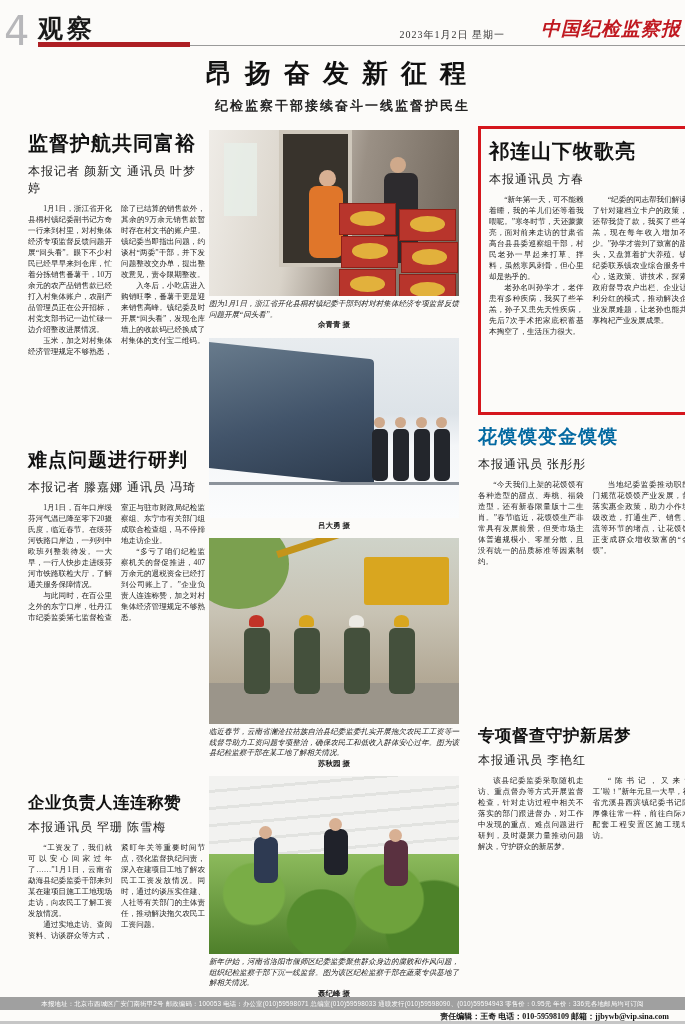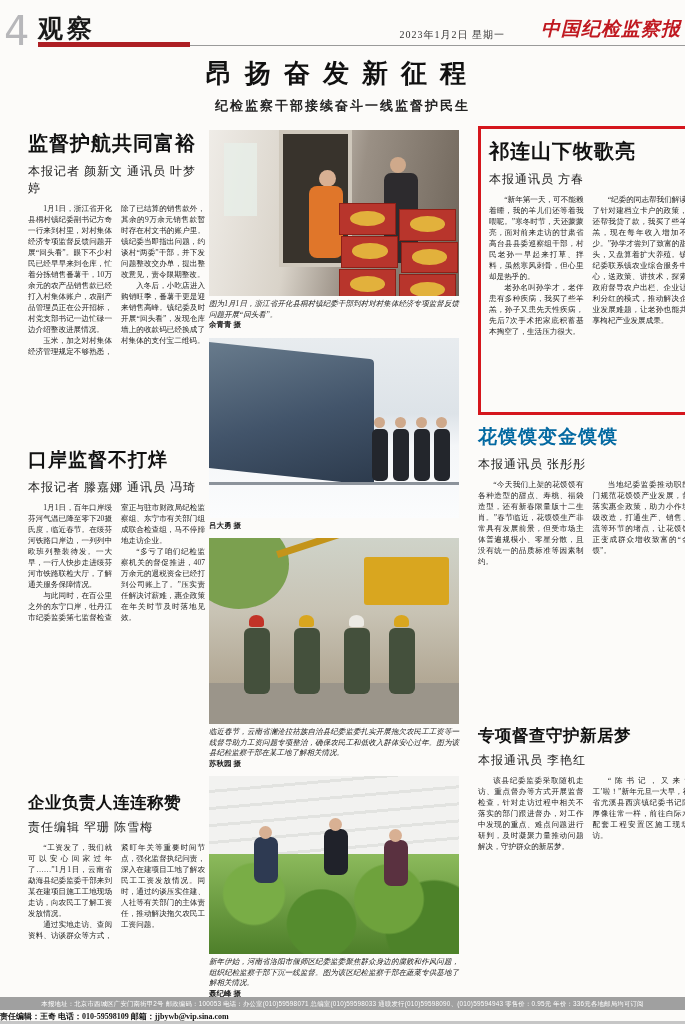--- a/index.html
+++ b/index.html
@@ -36,21 +36,21 @@
   .body2{column-count:2;column-gap:9px;font-size:7.6px;line-height:11px;
          text-align:justify;overflow:hidden;color:#232323;}
   .body2 p{margin:0;text-indent:2em;}
   .h-a1{height:236px;} .h-a3{height:282px;} .h-a5{height:238px;}
   .h-a4{height:238px;} .h-a6{height:246px;} .h-a2{height:212px;}
   .redbox{border:3px solid #d5161d;padding:7px 8px 6px;margin-bottom:9px;background:#fcfbf9;}
   
   .photo{position:relative;width:100%;overflow:hidden;background:#ddd;}
   .cap{font-size:7.5px;line-height:10.5px;font-style:italic;text-align:justify;
        color:#222;margin:3px 0 7px;}
-  .credit{display:block;text-align:left;font-weight:bold;font-style:normal;}
+  .credit{display:block;text-align:center;font-weight:bold;font-style:normal;}
   
   .p1{height:166px;background:linear-gradient(100deg,#efece7 0%,#d9d3c9 35%,#9a9085 58%,#6e6459 100%);}
   .p1 .door{position:absolute;left:28%;top:0;width:26%;height:78%;background:#38332c;border:4px solid #cfc8bc;}
   .p1 .sign{position:absolute;left:6%;top:8%;width:13%;height:44%;background:#e7efe9;opacity:.8;}
   .p1 .vest{position:absolute;left:40%;top:34%;width:34px;height:72px;background:#e0762a;border-radius:8px;}
   .p1 .head1{position:absolute;left:44%;top:24%;width:17px;height:17px;border-radius:50%;background:#d8b093;}
   .p1 .man2{position:absolute;left:70%;top:26%;width:34px;height:90px;background:#2d2b2e;border-radius:7px;}
   .p1 .head2{position:absolute;left:72.5%;top:16%;width:16px;height:16px;border-radius:50%;background:#cfa98b;}
   .p1 .boxes{position:absolute;right:2%;bottom:-2%;width:46%;height:58%;}
   .p1 .bx{position:absolute;width:48%;height:31%;background:#b8352c;border:1px solid #8f2017;}
@@ -79,21 +79,21 @@
                       radial-gradient(circle at 45% 70%,#558c2e 0 22%,transparent 23%),
                       radial-gradient(circle at 72% 45%,#6ea23c 0 18%,transparent 19%),
                       radial-gradient(circle at 90% 75%,#4d8229 0 20%,transparent 21%),
                       linear-gradient(180deg,#8cba5c 0%,#4e7f2a 100%);}
   .p4 .ps{position:absolute;width:24px;height:46px;border-radius:7px;}
   .p4 .ps b{position:absolute;top:-11px;left:5px;width:13px;height:13px;border-radius:50%;background:#d8b093;}
   
   .ftr-bar{position:absolute;left:0;right:0;top:997px;height:13px;background:#a0a0a0;
            color:#fff;font-size:6.4px;line-height:13px;text-align:center;letter-spacing:0.2px;
            font-family:"Liberation Sans",sans-serif;white-space:nowrap;overflow:hidden;}
-  .ftr-line2{position:absolute;left:0;right:8px;top:1011px;text-align:left;
+  .ftr-line2{position:absolute;left:0;right:16px;top:1011px;text-align:right;
              font-size:8px;font-weight:bold;color:#111;}
   .ftr-bottom{position:absolute;left:0;right:0;bottom:0;height:3px;background:#c6c6c6;}
 </style>
 </head>
 <body>
 
 <div class="page">
 
   <div class="hdr">
     <div class="pageno">4</div>
@@ -113,31 +113,31 @@
     <div class="art">
       <div class="art-title t-big">监督护航共同富裕</div>
       <div class="byline">本报记者 颜新文 通讯员 叶梦婷</div>
       <div class="body2 h-a1">
         <p>1月1日，浙江省开化县桐村镇纪委副书记方奇一行来到村里，对村集体经济专项监督反馈问题开展“回头看”。眼下不少村民已经早早来到仓库，忙着分拣销售番薯干，10万余元的农产品销售款已经打入村集体账户，农副产品管理员正在公开招标，村党支部书记一边忙碌一边介绍整改进展情况。</p>
         <p>玉米，加之对村集体经济管理规定不够熟悉，除了已结算的销售款外，其余的9万余元销售款暂时存在村文书的账户里。镇纪委当即指出问题，约谈村“两委”干部，并下发问题整改交办单，提出整改意见，责令限期整改。</p>
         <p>入冬后，小吃店进入购销旺季，番薯干更是迎来销售高峰。镇纪委及时开展“回头看”，发现仓库墙上的收款码已经换成了村集体的支付宝二维码。</p>
       </div>
     </div>
     <div class="art">
-      <div class="art-title t-med">口岸监督不打烊</div>
+      <div class="art-title t-med">难点问题进行研判</div>
       <div class="byline">本报记者 滕嘉娜 通讯员 冯琦</div>
       <div class="body2 h-a3">
         <p>1月1日，百年口岸绥芬河气温已降至零下20摄氏度，临近春节。在绥芬河铁路口岸边，一列列中欧班列整装待发。一大早，一行人快步走进绥芬河市铁路联检大厅，了解通关服务保障情况。</p>
         <p>与此同时，在百公里之外的东宁口岸，牡丹江市纪委监委第七监督检查室正与驻市财政局纪检监察组、东宁市有关部门组成联合检查组，马不停蹄地走访企业。</p>
-        <p>“多亏了咱们纪检监察机关的督促推进，407万余元的退税资金已经打到公司账上了。”压实责任解决讨薪难，惠企政策在年关时节及时落地见效。</p>
+        <p>“多亏了咱们纪检监察机关的督促推进，407万余元的退税资金已经打到公司账上了。”企业负责人连连称赞，加之对村集体经济管理规定不够熟悉。</p>
       </div>
     </div>
     <div class="art">
       <div class="art-title t-sm">企业负责人连连称赞</div>
-      <div class="byline">责任编辑 罕珊 陈雪梅</div>
+      <div class="byline">本报通讯员 罕珊 陈雪梅</div>
       <div class="body2 h-a5">
         <p>“工资发了，我们就可以安心回家过年了……”1月1日，云南省勐海县纪委监委干部来到某在建项目施工工地现场走访，向农民工了解工资发放情况。</p>
         <p>通过实地走访、查阅资料、访谈群众等方式，紧盯年关等重要时间节点，强化监督执纪问责，深入在建项目工地了解农民工工资发放情况。同时，通过约谈压实住建、人社等有关部门的主体责任，推动解决拖欠农民工工资问题。</p>
       </div>
     </div>
   </div>
 
   <div class="col-center">
 
     <div class="photo p1">

